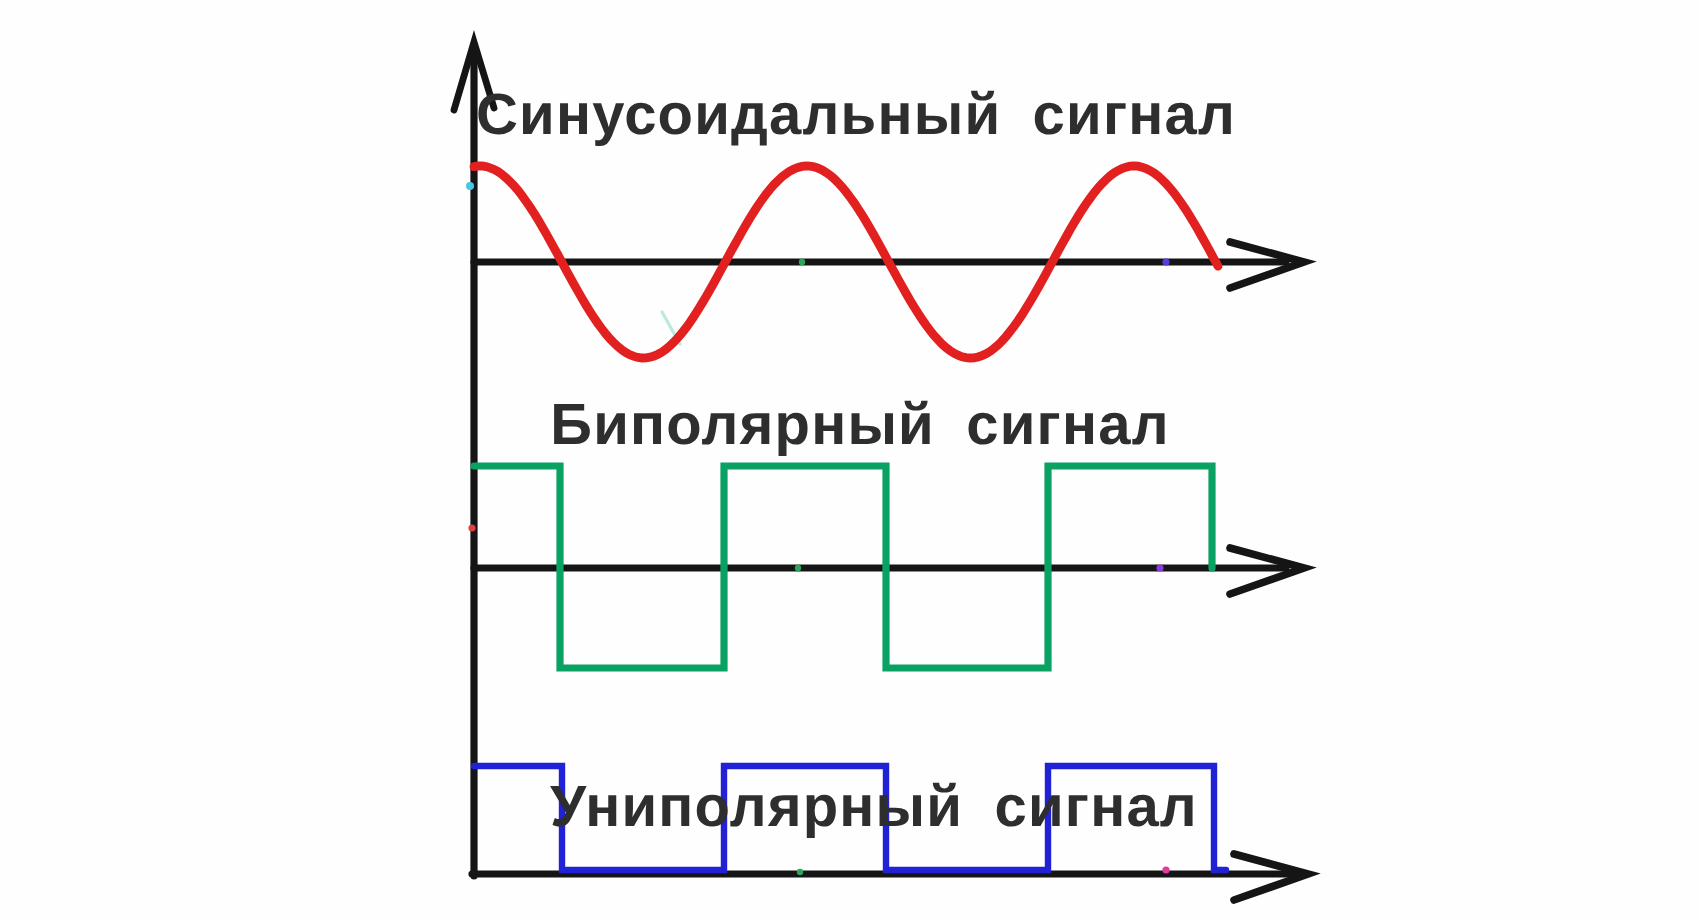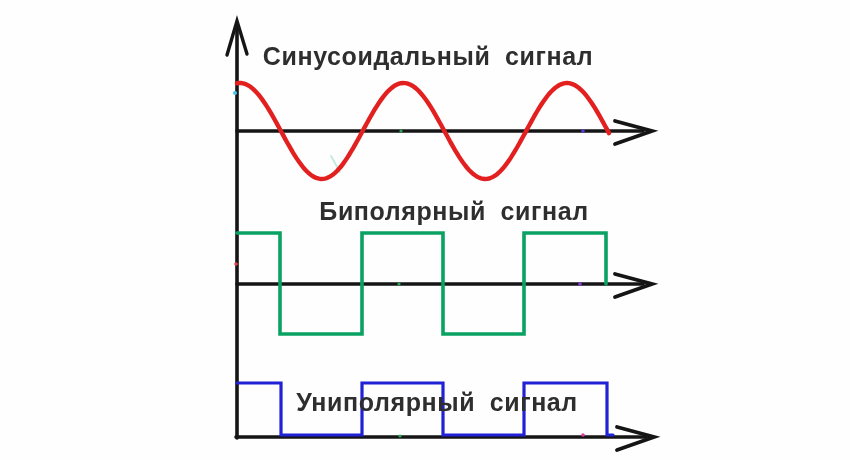--- a/index.html
+++ b/index.html
@@ -19,29 +19,29 @@
     position: absolute;
     left: 0;
     top: 0;
     width: 850px;
     height: 460px;
   }
   .wave-title {
     position: absolute;
     transform: translateX(-50%);
     white-space: nowrap;
-    font-size: 25px;
+    font-size: 29px;
     font-weight: 600;
     color: #2e2e2e;
     letter-spacing: 0.6px;
     word-spacing: 7px;
     user-select: none;
   }
   .title-sine     { left: 428px; top: 42px;  }
-  .title-bipolar  { left: 430px; top: 197px; margin-left: 24px; }
+  .title-bipolar  { left: 430px; top: 197px; }
   .title-unipolar { left: 437px; top: 348px; margin-top: 40px; }
 </style>
 </head>
 <body>
 
 <div id="canvas">
   <svg id="diagram-svg" viewBox="0 0 850 460">
       <line x1="331" y1="156" x2="340" y2="172" opacity="0.6" stroke="#8fdcc0" stroke-width="1.6" fill="none" stroke-linecap="round" stroke-linejoin="miter"></line>
       <line x1="237" y1="23" x2="237" y2="438" stroke="#151515" stroke-width="3.6" fill="none" stroke-linecap="round" stroke-linejoin="miter"></line>
       <polyline points="227,55 237,21 247,54" stroke="#151515" stroke-width="3.4" fill="none" stroke-linecap="round" stroke-linejoin="miter"></polyline>

